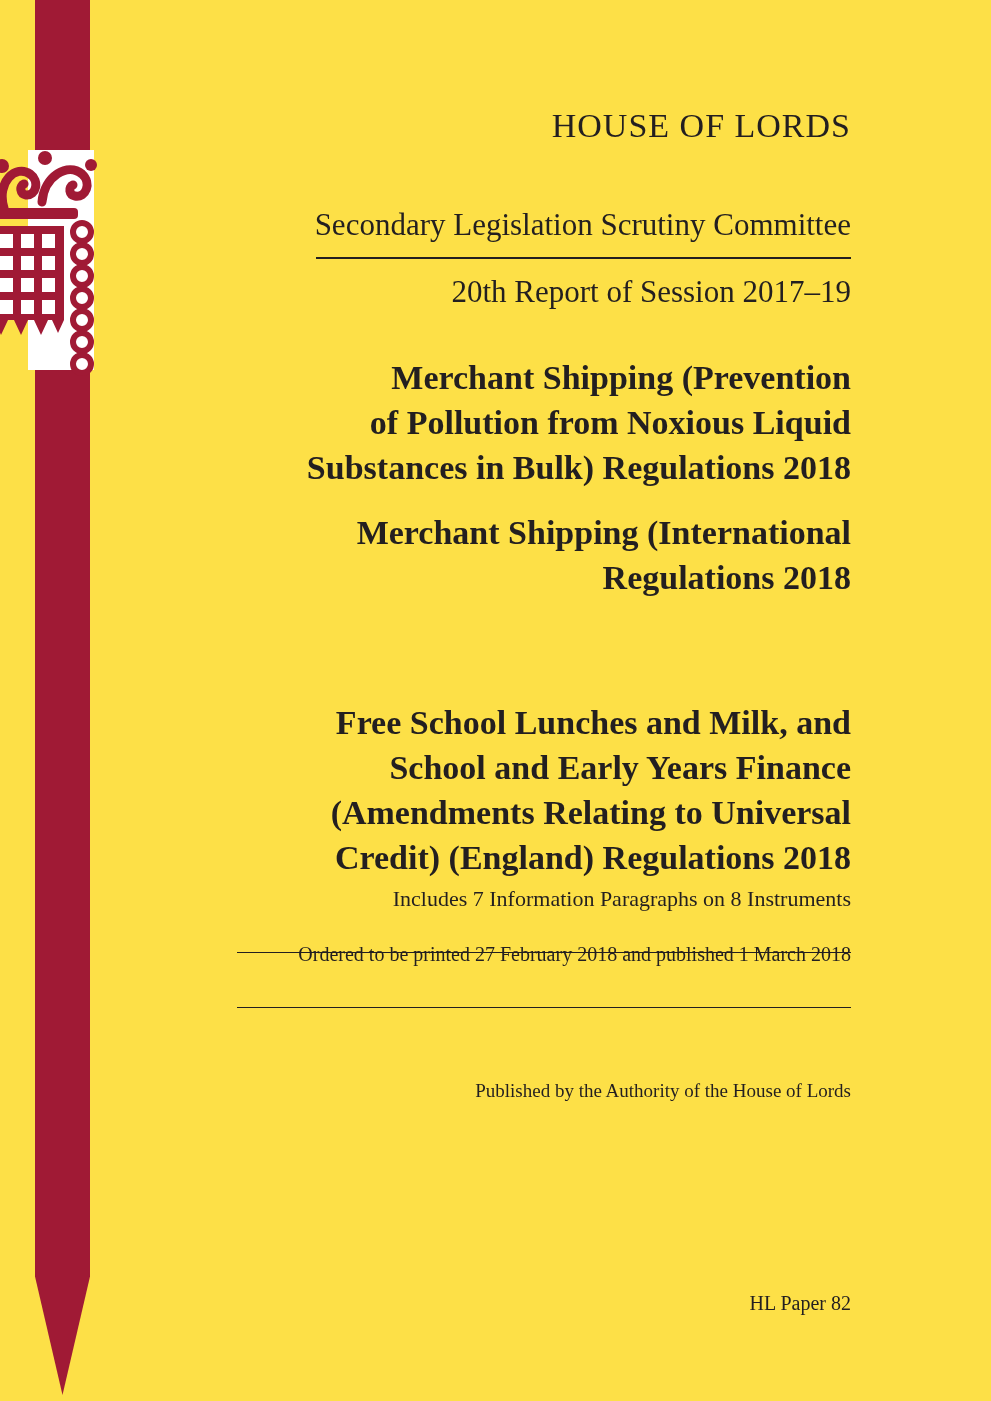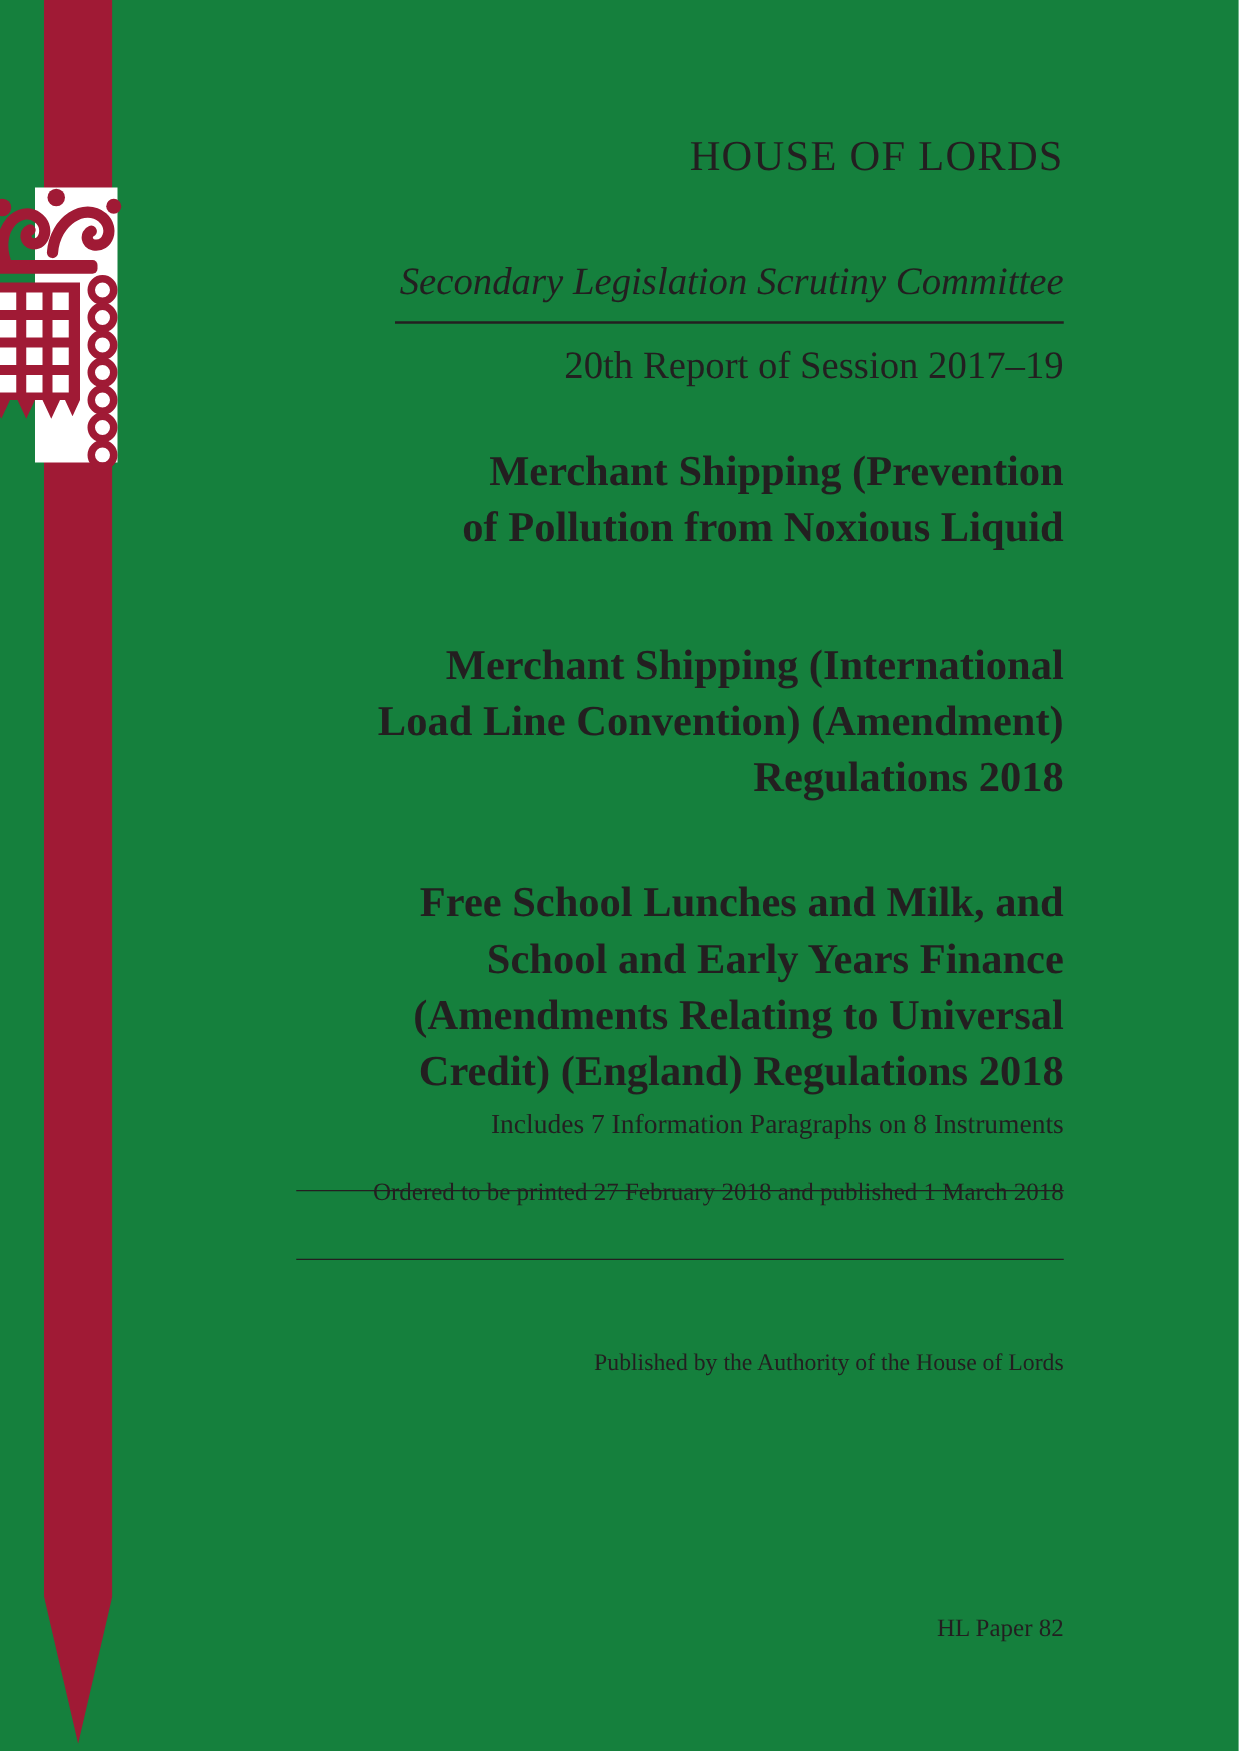--- a/index.html
+++ b/index.html
@@ -4,21 +4,21 @@
 <style>
   html, body {
     margin: 0;
     padding: 0;
     background: #ffffff;
   }
   .page {
     position: relative;
     width: 991px;
     height: 1401px;
-    background: #15803d;
+    background: #fde047;
     overflow: hidden;
     font-family: "Liberation Serif", "DejaVu Serif", serif;
     color: #231f20;
   }
   
   .ribbon {
     position: absolute;
     left: 35px;
     top: 0;
     width: 55px;
@@ -52,21 +52,20 @@
   }
   .block { position: absolute; right: 0; width: 100%; }
   .house {
     top: 107px;
     font-size: 34px;
     letter-spacing: 1px;
   }
   .committee {
     top: 207px;
     font-size: 31px;
-    font-style: italic;
   }
   .rule {
     position: absolute;
     right: 0;
     background: #231f20;
   }
   .rule-committee {
     top: 257px;
     width: 535px;
     height: 2px;
@@ -170,25 +169,25 @@
     <div class="block house">HOUSE OF LORDS</div>
 
     <div class="block committee">Secondary Legislation Scrutiny Committee</div>
     <div class="rule rule-committee"></div>
 
     <div class="block report">20th Report of Session 2017–19</div>
 
     <div class="block title title-1">
       <div>Merchant Shipping (Prevention</div>
       <div>of Pollution from Noxious Liquid</div>
+      <div>Substances in Bulk) Regulations 2018</div>
     </div>
 
     <div class="block title title-2">
       <div>Merchant Shipping (International</div>
-      <div>Load Line Convention) (Amendment)</div>
       <div>Regulations 2018</div>
     </div>
 
     <div class="block title title-3">
       <div>Free School Lunches and Milk, and</div>
       <div>School and Early Years Finance</div>
       <div>(Amendments Relating to Universal</div>
       <div>Credit) (England) Regulations 2018</div>
     </div>
 

